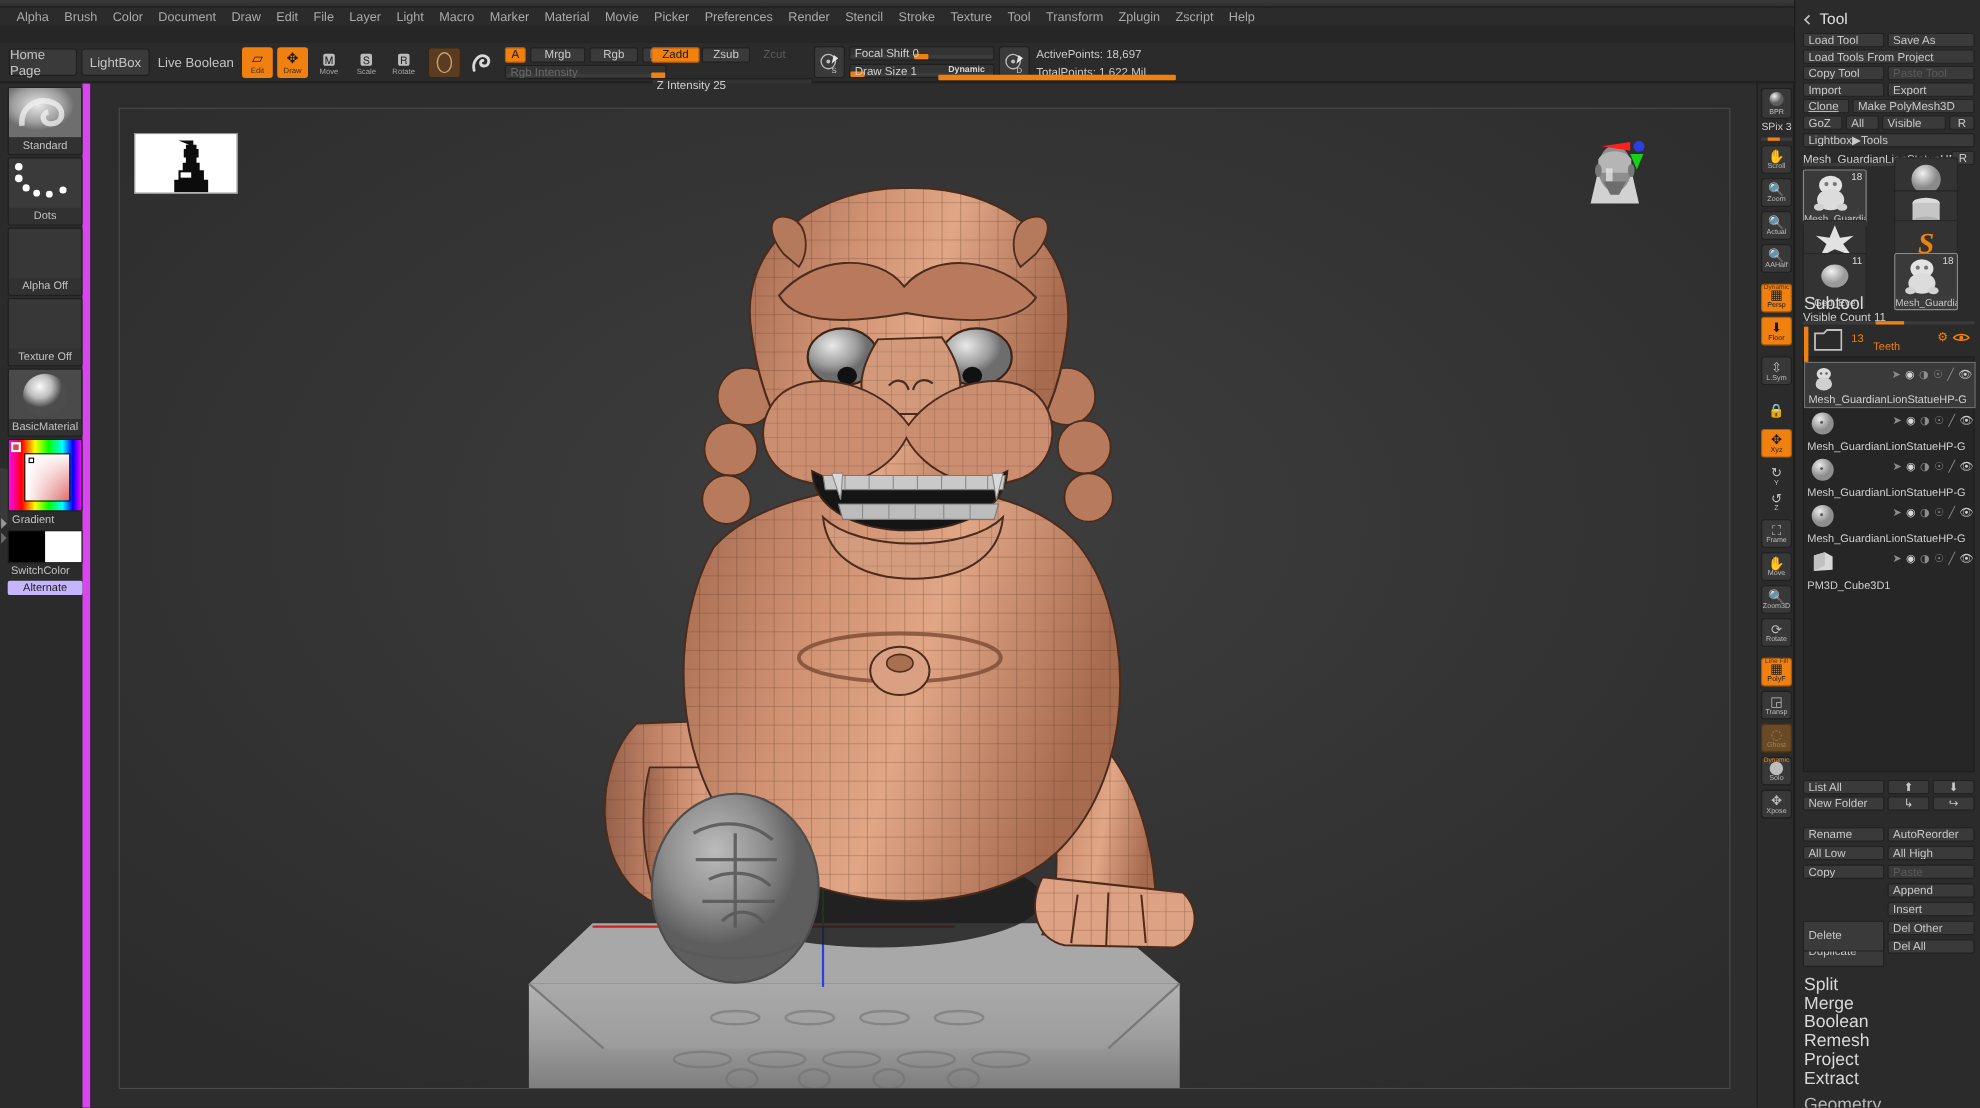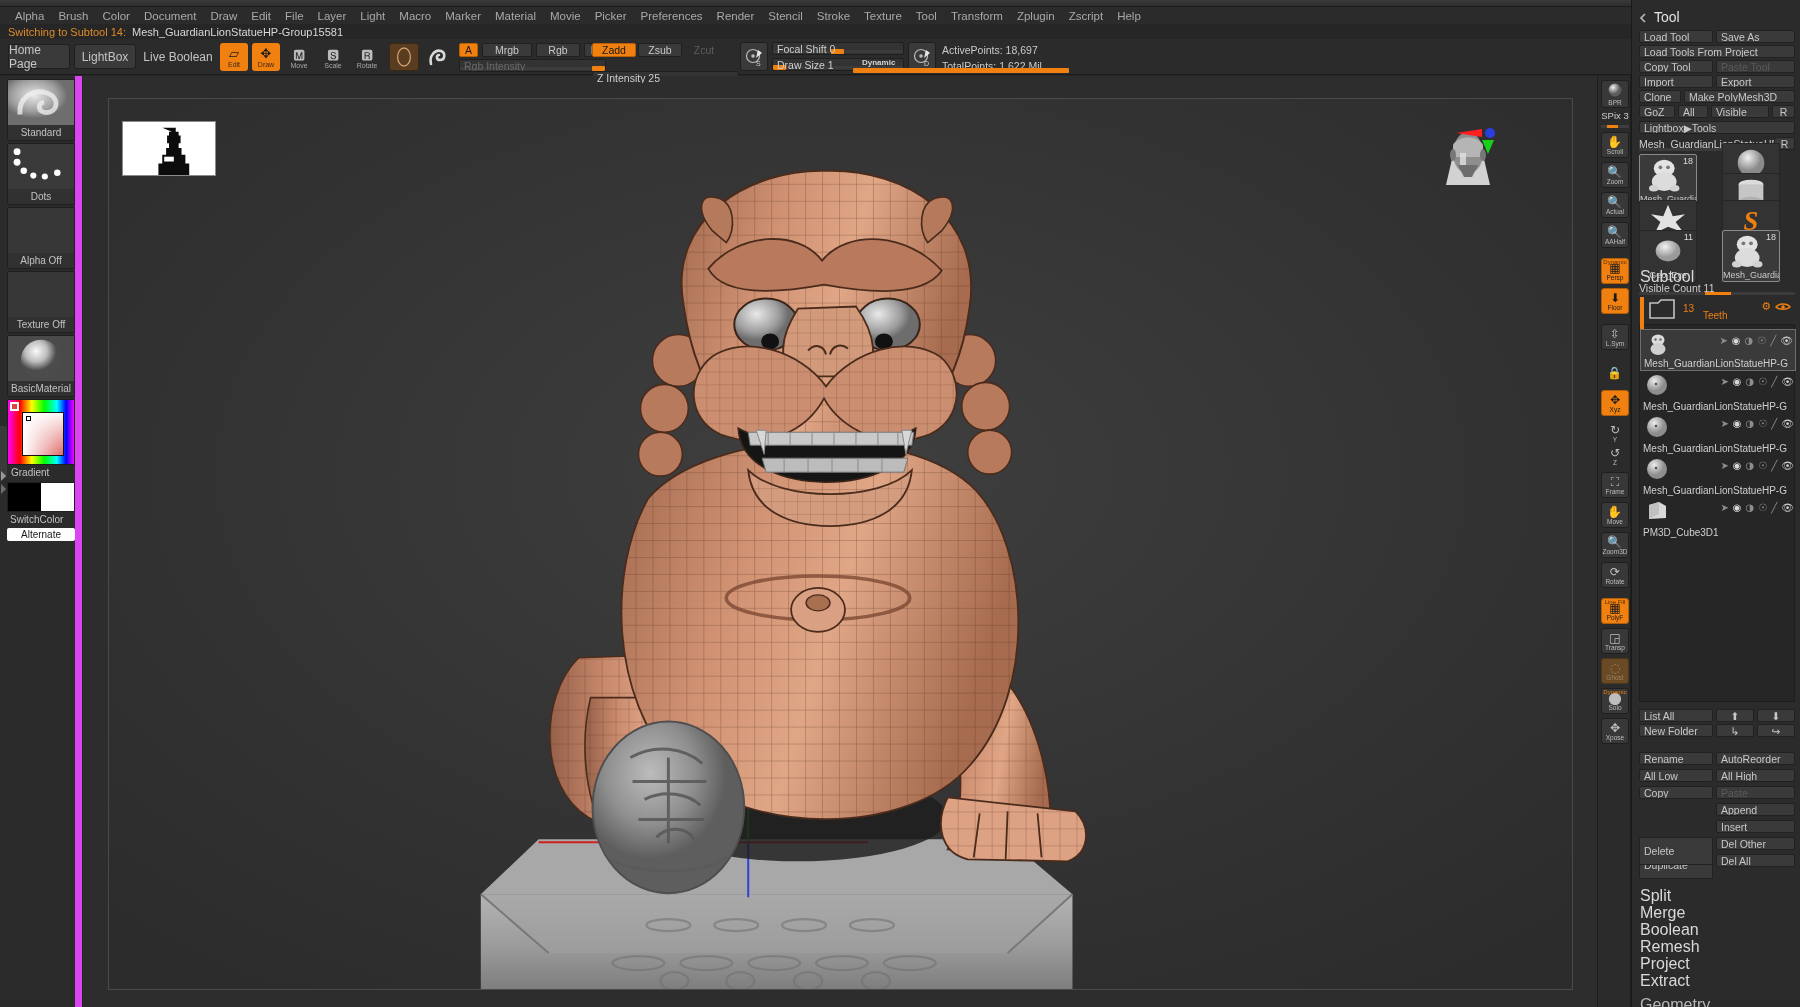--- a/index.html
+++ b/index.html
@@ -63,21 +63,21 @@
      background:#f08010; border-radius:1px;}
 
   
   .lefttray{position:absolute; left:0; top:76px; width:82px; height:931px; background:#2b2b2b;
      border-right:7px solid #d946ef;}
   .lslot{position:absolute; left:7px; width:68px; background:#333; border:1px solid #1f1f1f;
      border-radius:2px; cursor:pointer; overflow:hidden;}
   .lslot .thumb{position:absolute; left:0; top:0; right:0; bottom:15px;}
   .lslot .name{position:absolute; left:0; right:0; bottom:0; height:15px; line-height:15px;
      text-align:center; font-size:10px; color:#c2c2c2; background:#313131;}
-  .orangebar{position:absolute; left:7px; width:68px; height:13px; background:#ffffff;
+  .orangebar{position:absolute; left:7px; width:68px; height:13px; background:#c4b5fd;
      border-radius:2px; color:#1a1a1a; font-size:10px; line-height:13px; text-align:center;
      cursor:pointer;}
 
   
   .cpick{position:absolute; left:7px; width:68px; height:66px; border:1px solid #1f1f1f;
      border-radius:2px; overflow:hidden; cursor:crosshair;}
   .cp-hue2{position:absolute; inset:0;
      background:linear-gradient(90deg,#f0f,#f00 18%,#ff0 36%,#0f0 55%,#0ff 74%,#00f 88%,#f0f);}
   .cp-sq{position:absolute; left:14px; top:12px; width:42px; height:44px;
      background:linear-gradient(180deg,rgba(255,255,255,.95),rgba(255,255,255,0)),
@@ -206,24 +206,20 @@
       <div class="menuitem">Stencil</div>
       <div class="menuitem">Stroke</div>
       <div class="menuitem">Texture</div>
       <div class="menuitem">Tool</div>
       <div class="menuitem">Transform</div>
       <div class="menuitem">Zplugin</div>
       <div class="menuitem">Zscript</div>
       <div class="menuitem">Help</div>
     </div>
 
-  <div class="statusline">
-    <span class="status-key">Switching to Subtool 14:</span>
-    <span class="status-val">Mesh_GuardianLionStatueHP-Group15581</span>
-  </div>
 
   <div class="shelf">
 
     <div class="sbtn" style="left:8px;top:5px;width:62px;height:25px;">Home Page</div>
     <div class="sbtn" style="left:74px;top:5px;width:62px;height:25px;">LightBox</div>
     <div class="sbtn flat" style="left:140px;top:5px;width:76px;height:25px;">Live Boolean</div>
 
     <div class="icobtn on" style="left:220px;top:4px;width:28px;height:28px;">
       <span class="gl glyph">▱</span>
       <span class="cap">Edit</span>

